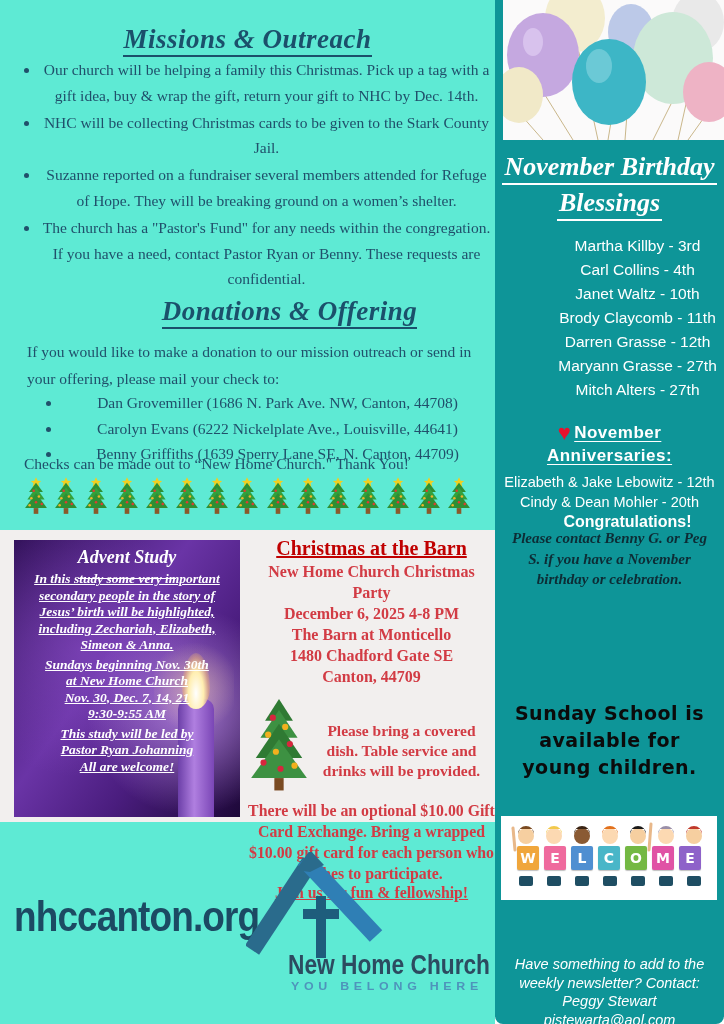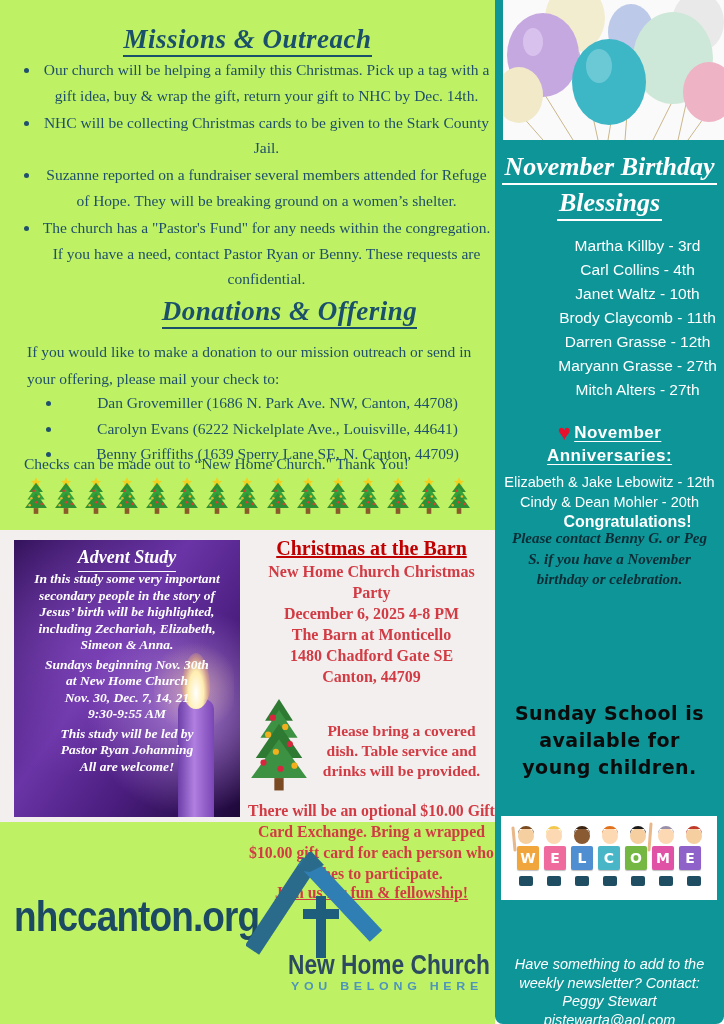--- a/index.html
+++ b/index.html
@@ -1,19 +1,19 @@
 <!DOCTYPE html>
 <html><head>
 <meta charset="utf-8">
 <style>
   html,body{margin:0;padding:0;background:#ffffff;}
   .page{position:relative;width:724px;height:1024px;background:#fdfdfd;overflow:hidden;
         font-family:"Liberation Serif", serif;}
   
-  .main{position:absolute;left:0;top:0;width:495px;height:1024px;background:#bef264;}
+  .main{position:absolute;left:0;top:0;width:495px;height:1024px;background:#5eead4;}
   .band{position:absolute;left:0;top:530px;width:495px;height:292px;background:#f2efee;}
   .script-heading{font-style:italic;font-weight:600;color:#1b506b;text-align:center;
         font-size:27px;letter-spacing:.5px;}
   .script-heading .u{border-bottom:2px solid #1b506b;padding-bottom:1px;}
   #missions-title{position:absolute;top:24px;left:0;width:100%;}
   .blue-list{position:absolute;left:22px;right:2px;margin:0;padding:0 0 0 18px;
         color:#20506b;font-size:15.5px;line-height:25.8px;}
   .blue-list li{margin:0 0 1px 0;text-align:center;}
   #missions-list{top:57px;}
   #donations-title{position:absolute;top:296px;left:0;width:100%;margin-left:42px;}
@@ -26,22 +26,22 @@
   
   .advent{position:absolute;left:14px;top:540px;width:226px;height:277px;color:#fff;
         text-align:center;overflow:hidden;
         background:
           radial-gradient(circle at 78% 62%, rgba(216,170,255,.65), rgba(120,60,180,0) 42%),
           radial-gradient(circle at 30% 40%, rgba(140,80,200,.5), rgba(60,20,110,0) 55%),
           linear-gradient(125deg,#34135c 0%,#6a34a6 42%,#4a1d7e 68%,#1d0838 100%);}
   .advent-inner{position:relative;z-index:2;padding:7px 8px 0;}
   .advent-title{font-family:"Liberation Serif",serif;font-style:italic;font-weight:700;
         font-size:18px;}
-  .advent-title .u{border-bottom:1.5px solid #fff;padding-bottom:4px;}
-  .advent p{font-style:italic;font-weight:600;font-size:13.5px;line-height:16.5px;margin:3px 6px;}
+  .advent-title .u{border-bottom:1.5px solid #fff;padding-bottom:11px;}
+  .advent p{font-style:italic;font-weight:600;font-size:13.5px;line-height:16.5px;margin:3px 6px;text-decoration:underline;}
   .candle{position:absolute;right:26px;bottom:0;width:36px;height:118px;z-index:1;
         background:linear-gradient(90deg,#6c3fa8,#b07fe0 45%,#7a46b6);
         border-radius:10px 10px 0 0;}
   .flame{position:absolute;right:30px;bottom:108px;width:28px;height:56px;z-index:1;
         background:radial-gradient(ellipse at 50% 72%, #ffffff 0%, #ffeeb0 38%, rgba(255,190,110,.45) 62%, rgba(255,170,90,0) 78%);
         border-radius:50% 50% 50% 50% / 62% 62% 38% 38%;}
   .glow{position:absolute;right:6px;bottom:80px;width:80px;height:100px;z-index:0;
         background:radial-gradient(circle,rgba(255,220,160,.45),rgba(255,220,160,0) 70%);}
   
   .barn{position:absolute;left:248px;top:537px;width:247px;text-align:center;color:#d23b44;}

